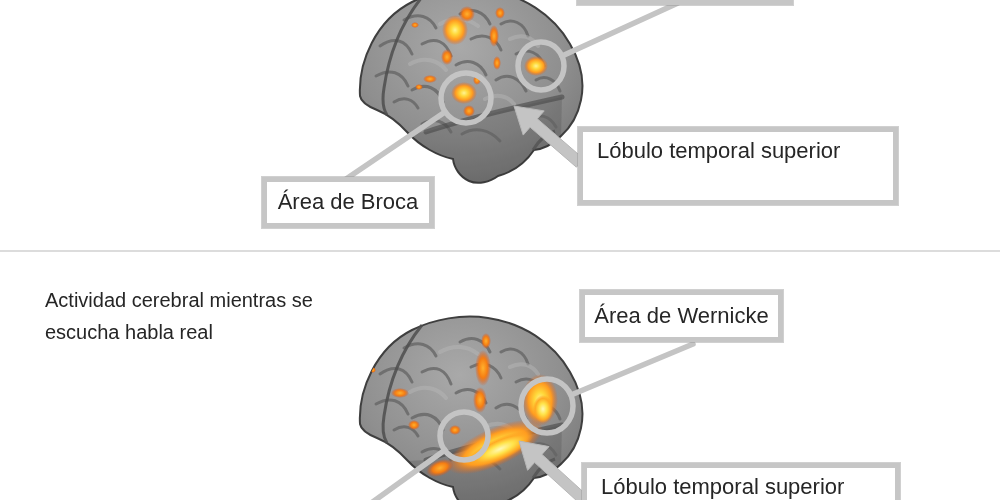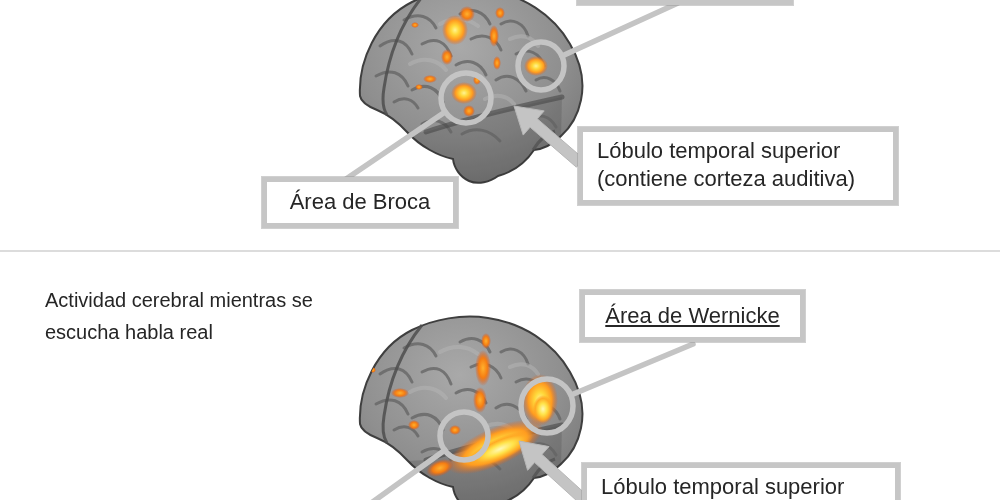--- a/index.html
+++ b/index.html
@@ -13,23 +13,23 @@
     font-family:"Liberation Sans", sans-serif;}
   .stage{position:relative;width:1000px;height:500px;overflow:hidden;background:#fff;}
   .brain{position:absolute;z-index:1;}
   .overlay{position:absolute;left:0;top:0;z-index:3;pointer-events:none;}
   .divider{position:absolute;left:0;top:250px;width:1000px;height:2px;background:var(--divider);z-index:2;}
   .label-box{position:absolute;z-index:4;background:#fff;border:5px solid var(--box-border);
     box-shadow:0 0 0 1px rgba(150,150,150,.45);color:var(--ink);font-size:22px;line-height:1.28;}
   .label-box.center{display:flex;align-items:center;justify-content:center;text-align:center;}
   .label-box.left{padding:5px 10px 4px 14px;}
   .box-wernicke-top{left:577px;top:-46px;width:216px;height:51px;}
-  .box-broca-top{left:262px;top:177px;width:196px;height:51px;}
+  .box-broca-top{left:262px;top:177px;width:172px;height:51px;}
   .box-temporal-top{left:578px;top:127px;width:320px;height:78px;}
-  .box-wernicke-bottom{left:580px;top:290px;width:225px;height:52px;text-decoration:underline;}
+  .box-wernicke-bottom{left:580px;top:290px;width:203px;height:52px;}
   .box-temporal-bottom{left:582px;top:463px;width:318px;height:76px;}
   .caption{position:absolute;left:45px;top:284px;width:360px;z-index:4;color:var(--ink);
     font-size:20px;line-height:32px;white-space:pre-line;}
   .ann-line{stroke:var(--ann);stroke-width:5.5;stroke-linecap:round;fill:none;}
   .ann-circle{stroke:var(--ann);stroke-width:5.5;fill:none;}
   .ann-arrow{fill:var(--ann);stroke:#b7b7b7;stroke-width:1;}
 </style>
 </head>
 <body>
 
@@ -194,21 +194,20 @@
   <div class="divider"></div>
 
   <div class="label-box box-wernicke-top"></div>
 
   <div class="label-box center box-broca-top">
     <span>Área de Broca</span>
   </div>
 
   <div class="label-box left box-temporal-top">
     <div>Lóbulo temporal superior</div>
-    <div>(contiene corteza auditiva)</div>
   </div>
 
   <div class="caption">Actividad cerebral mientras se
 escucha habla real</div>
 
   <div class="label-box center box-wernicke-bottom">
     <span>Área de Wernicke</span>
   </div>
 
   <div class="label-box left box-temporal-bottom">

